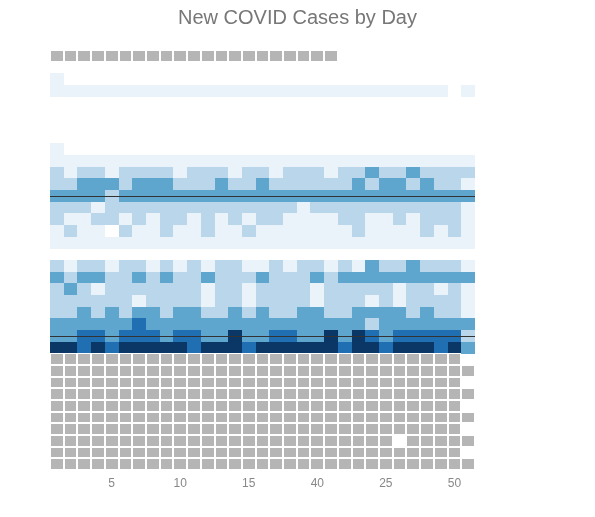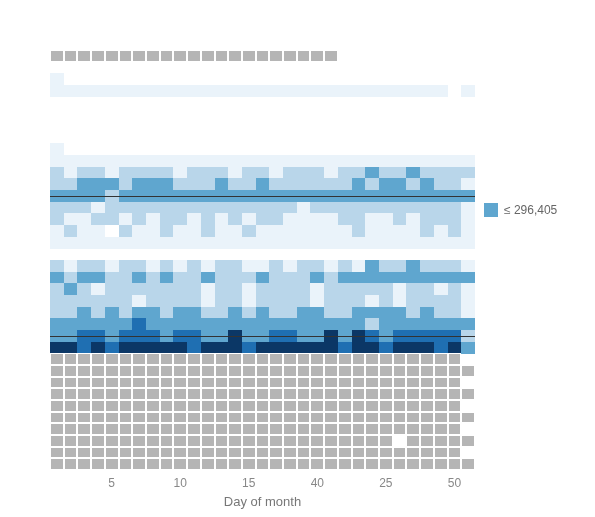--- a/index.html
+++ b/index.html
@@ -14,20 +14,21 @@
   .legend{position:absolute;left:484px;top:200px;width:110px;font-size:12px;color:#666}
   .lg{display:flex;align-items:center;margin:3px 0}
   .sw{width:14px;height:14px;margin-right:6px;flex:0 0 14px}
   .cell{position:absolute;box-sizing:border-box}
   .hr{position:absolute;left:0;width:100%;height:1px;background:#333}
 </style>
 </head>
 <body>
 <div class="wrap">
 
+<div class="title">New COVID Cases by Day</div>
 
 <div class="plot">
       <div class="cell" style="left: 0px; top: 0px; width: 13.7097px; height: 11.6667px; background: rgb(181, 181, 181); border: 1px solid rgb(255, 255, 255);"></div>
       <div class="cell" style="left: 13.7097px; top: 0px; width: 13.7097px; height: 11.6667px; background: rgb(181, 181, 181); border: 1px solid rgb(255, 255, 255);"></div>
       <div class="cell" style="left: 27.4194px; top: 0px; width: 13.7097px; height: 11.6667px; background: rgb(181, 181, 181); border: 1px solid rgb(255, 255, 255);"></div>
       <div class="cell" style="left: 41.129px; top: 0px; width: 13.7097px; height: 11.6667px; background: rgb(181, 181, 181); border: 1px solid rgb(255, 255, 255);"></div>
       <div class="cell" style="left: 54.8387px; top: 0px; width: 13.7097px; height: 11.6667px; background: rgb(181, 181, 181); border: 1px solid rgb(255, 255, 255);"></div>
       <div class="cell" style="left: 68.5484px; top: 0px; width: 13.7097px; height: 11.6667px; background: rgb(181, 181, 181); border: 1px solid rgb(255, 255, 255);"></div>
       <div class="cell" style="left: 82.2581px; top: 0px; width: 13.7097px; height: 11.6667px; background: rgb(181, 181, 181); border: 1px solid rgb(255, 255, 255);"></div>
       <div class="cell" style="left: 95.9677px; top: 0px; width: 13.7097px; height: 11.6667px; background: rgb(181, 181, 181); border: 1px solid rgb(255, 255, 255);"></div>
@@ -879,22 +880,17 @@
       <div class="hr" style="top: 285.833px;"></div>
     </div>
 <div class="xaxis">
       <div class="xt" style="left: 61.6935px;">5</div>
       <div class="xt" style="left: 130.242px;">10</div>
       <div class="xt" style="left: 198.79px;">15</div>
       <div class="xt" style="left: 267.339px;">40</div>
       <div class="xt" style="left: 335.887px;">25</div>
       <div class="xt" style="left: 404.435px;">50</div>
     </div>
-<div class="xlab">Day of month</div>
 
 <div class="legend">
-      <div class="lg">
-        <div class="sw" style="background: rgb(95, 166, 207);"></div>
-        <span>≤ 296,405</span>
-      </div>
     </div>
 
 </div>
 
 </body></html>

